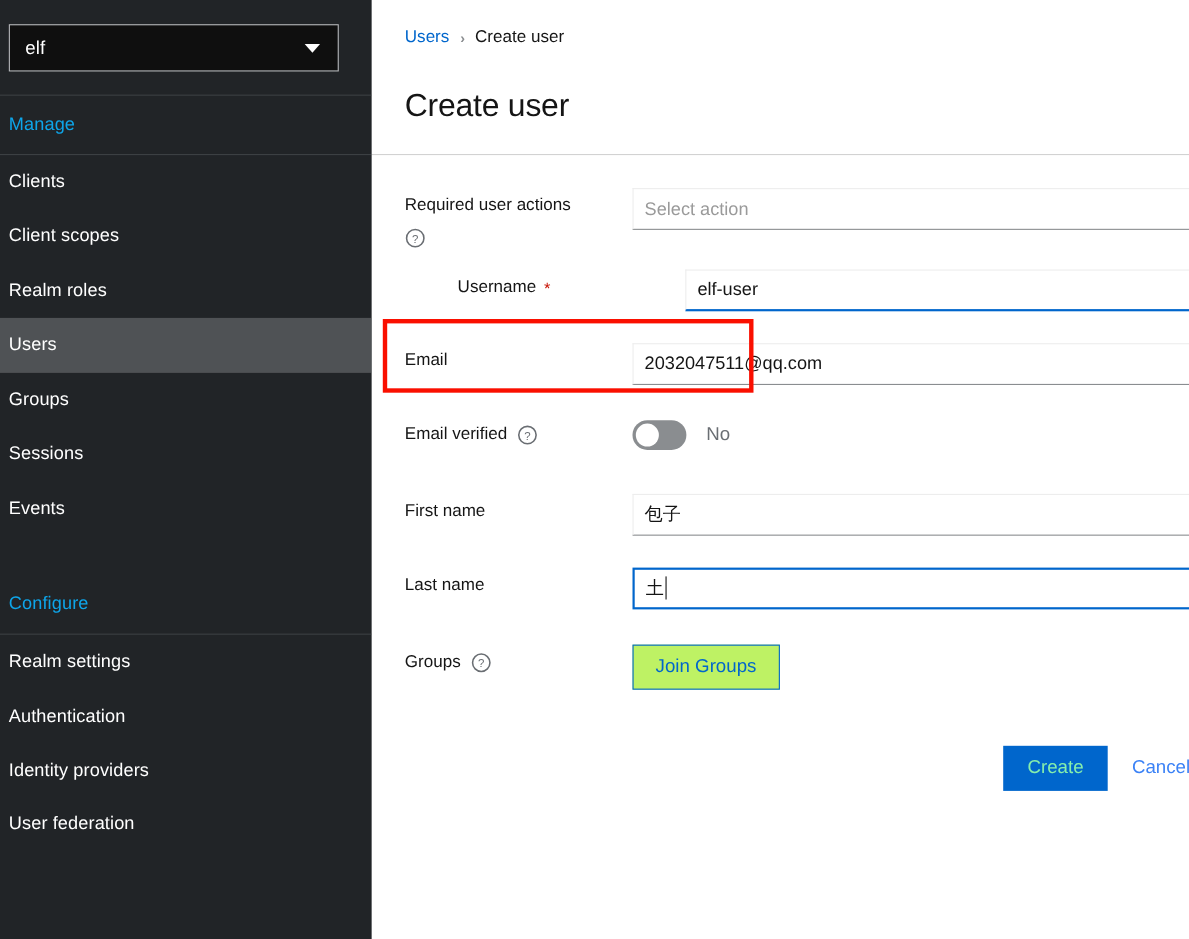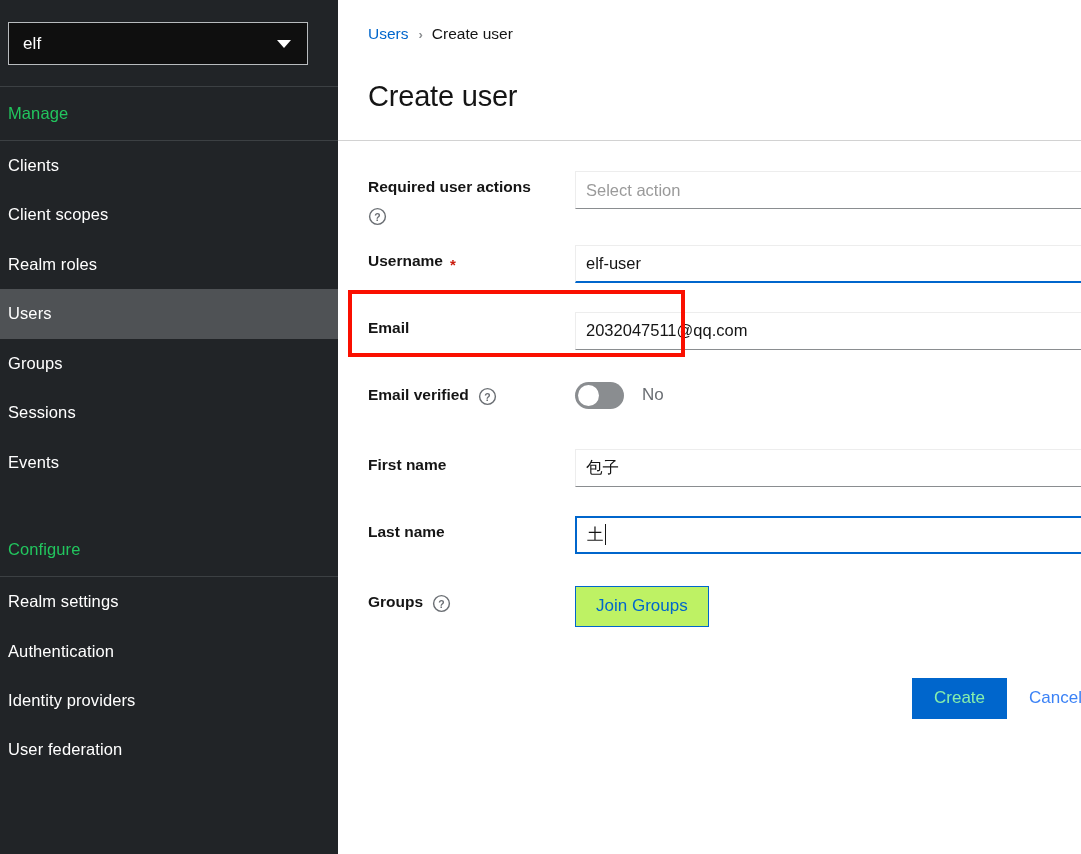--- a/index.html
+++ b/index.html
@@ -57,21 +57,21 @@
     margin-right: 2px;
   }
 
   .nav-divider {
     height: 1px;
     background: #3c4043;
     width: 100%;
   }
 
   .nav-section-title {
-    color: #22c55e;
+    color: #0ea5e9;
     font-size: 16.5px;
     padding: 17px 0 17px 8px;
     letter-spacing: .1px;
   }
 
   .nav-item {
     color: #ffffff;
     font-size: 16.5px;
     padding: 14px 0 14px 8px;
     letter-spacing: .1px;
@@ -134,24 +134,24 @@
   .form-row {
     display: flex;
     align-items: flex-start;
     min-height: 48px;
   }
   .form-label {
     width: 237px;
     min-width: 237px;
     padding-left: 30px;
     font-size: 15.5px;
-    font-weight: bold;
+    font-weight: normal;
     color: #151515;
     display: flex;
-    align-items: flex-end;
+    align-items: center;
     flex-wrap: wrap;
     padding-top: 5px;
     line-height: 1.45;
   }
   .req-star {
     color: #c9190b;
     font-size: 15px;
     margin-left: 7px;
     line-height: 1;
     padding-top: 2px;
@@ -346,21 +346,21 @@
               <circle cx="10" cy="10" r="8.3" fill="none" stroke="#6a6e73" stroke-width="1.5"></circle>
               <text x="10" y="14.3" font-size="11" fill="#6a6e73" text-anchor="middle" font-family="Liberation Sans, sans-serif">?</text>
             </svg>
           </span>
         </div>
         <div class="form-control">
           <div class="text-input placeholder-style">Select action</div>
         </div>
       </div>
 
-      <div class="form-row" style="margin-bottom:19px;">
+      <div class="form-row" style="margin-bottom:19px;padding-left:48px;">
         <div class="form-label">
           <span>Username</span>
           <span class="req-star">*</span>
         </div>
         <div class="form-control">
           <div class="text-input accent-underline">elf-user</div>
         </div>
       </div>
 
       <div class="form-row" style="margin-bottom:19px;">

